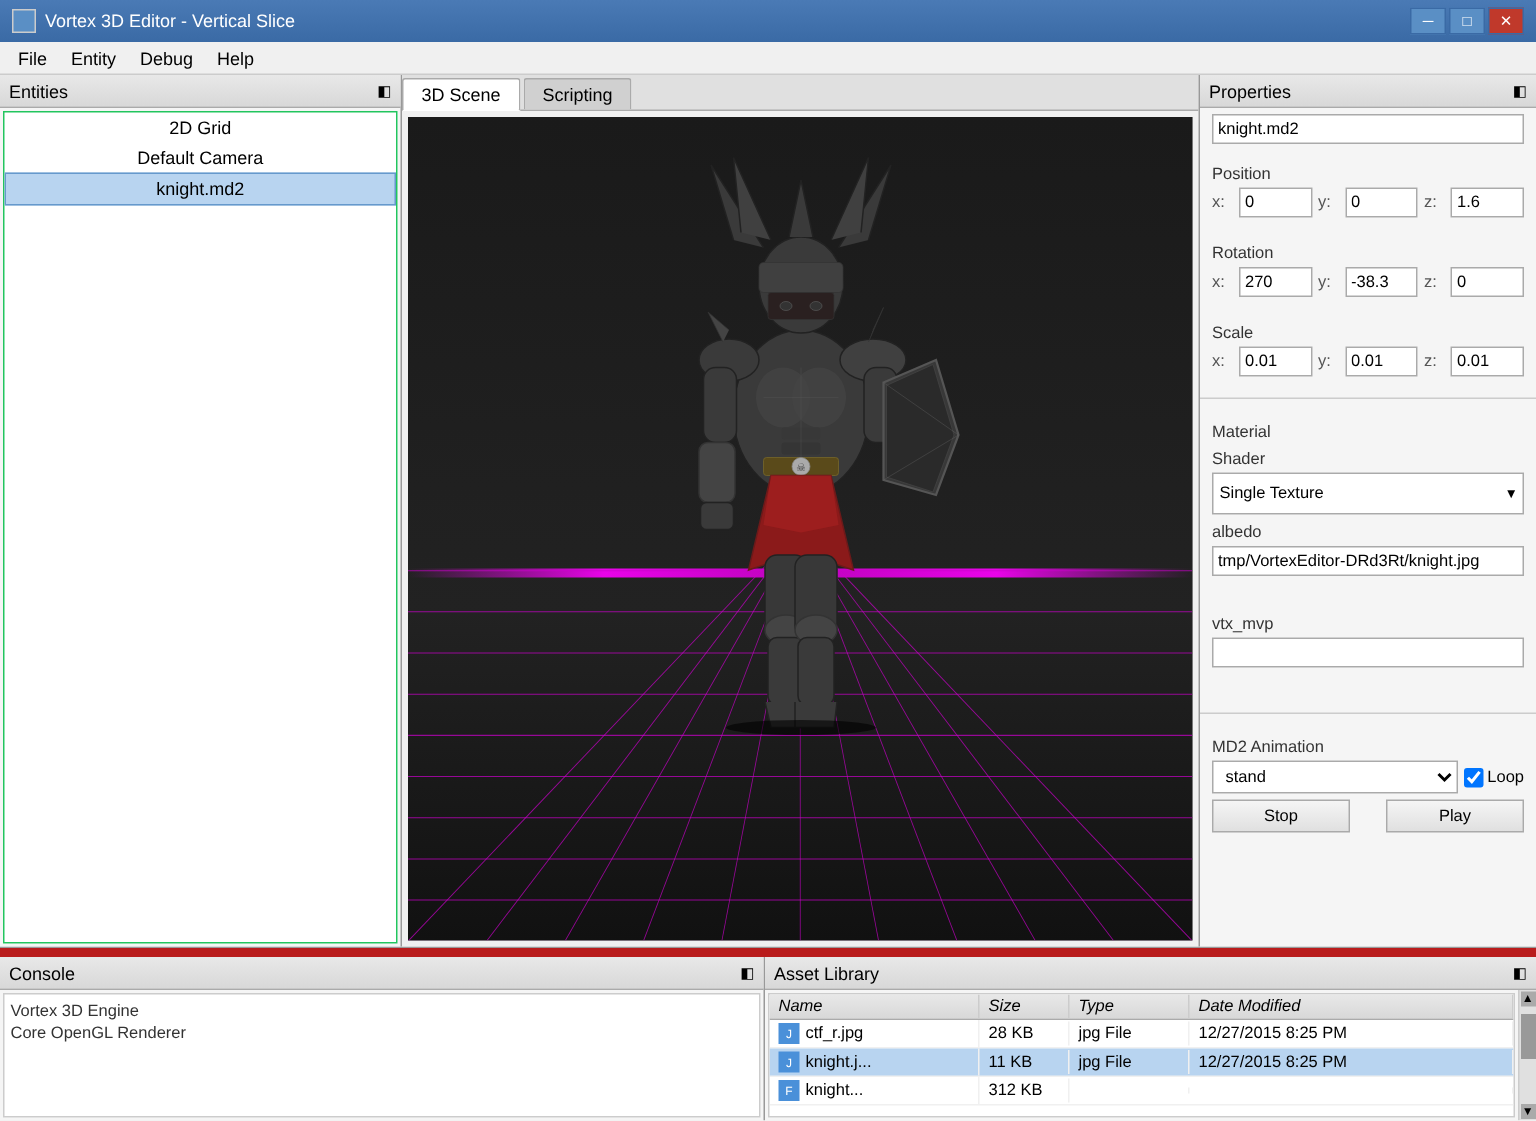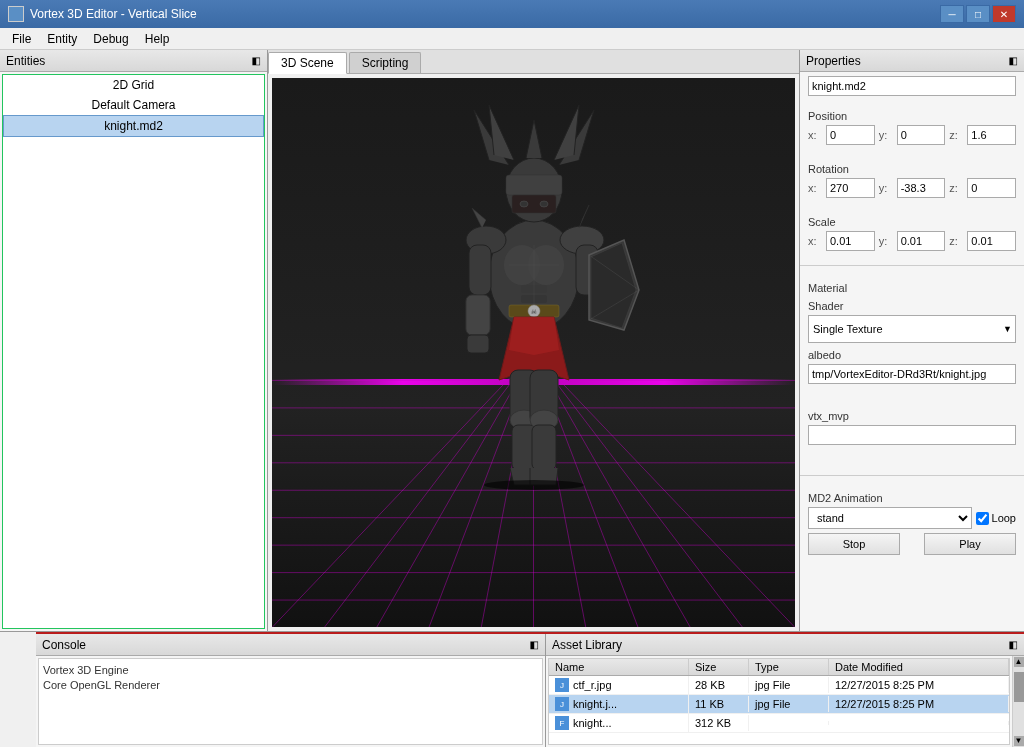--- a/index.html
+++ b/index.html
@@ -282,22 +282,21 @@
       background: linear-gradient(to bottom, #f5f5f5, #e0e0e0);
       font-size: 11px;
       cursor: pointer;
       text-align: center;
     }
 
     
     .lower-area {
       display: flex;
       height: 115px;
-      border-top: 2px solid #b91c1c;
-      margin-left: 36px;
+      border-top: 6px solid #b91c1c;
     }
 
     
     .console-panel {
       width: 510px;
       border-right: 1px solid #999;
       display: flex;
       flex-direction: column;
       background: #f5f5f5;
     }
@@ -332,20 +331,21 @@
     .asset-table-header {
       display: flex;
       background: linear-gradient(to bottom, #e8e8e8, #d8d8d8);
       border-bottom: 1px solid #aaa;
       font-size: 11px;
       font-weight: 500;
     }
     .asset-col {
       padding: 2px 6px;
       border-right: 1px solid #ccc;
+      font-style: italic;
     }
     .asset-col-name { width: 140px; }
     .asset-col-size { width: 60px; }
     .asset-col-type { width: 80px; }
     .asset-col-date { flex: 1; }
 
     .asset-row {
       display: flex;
       font-size: 11px;
       cursor: pointer;

